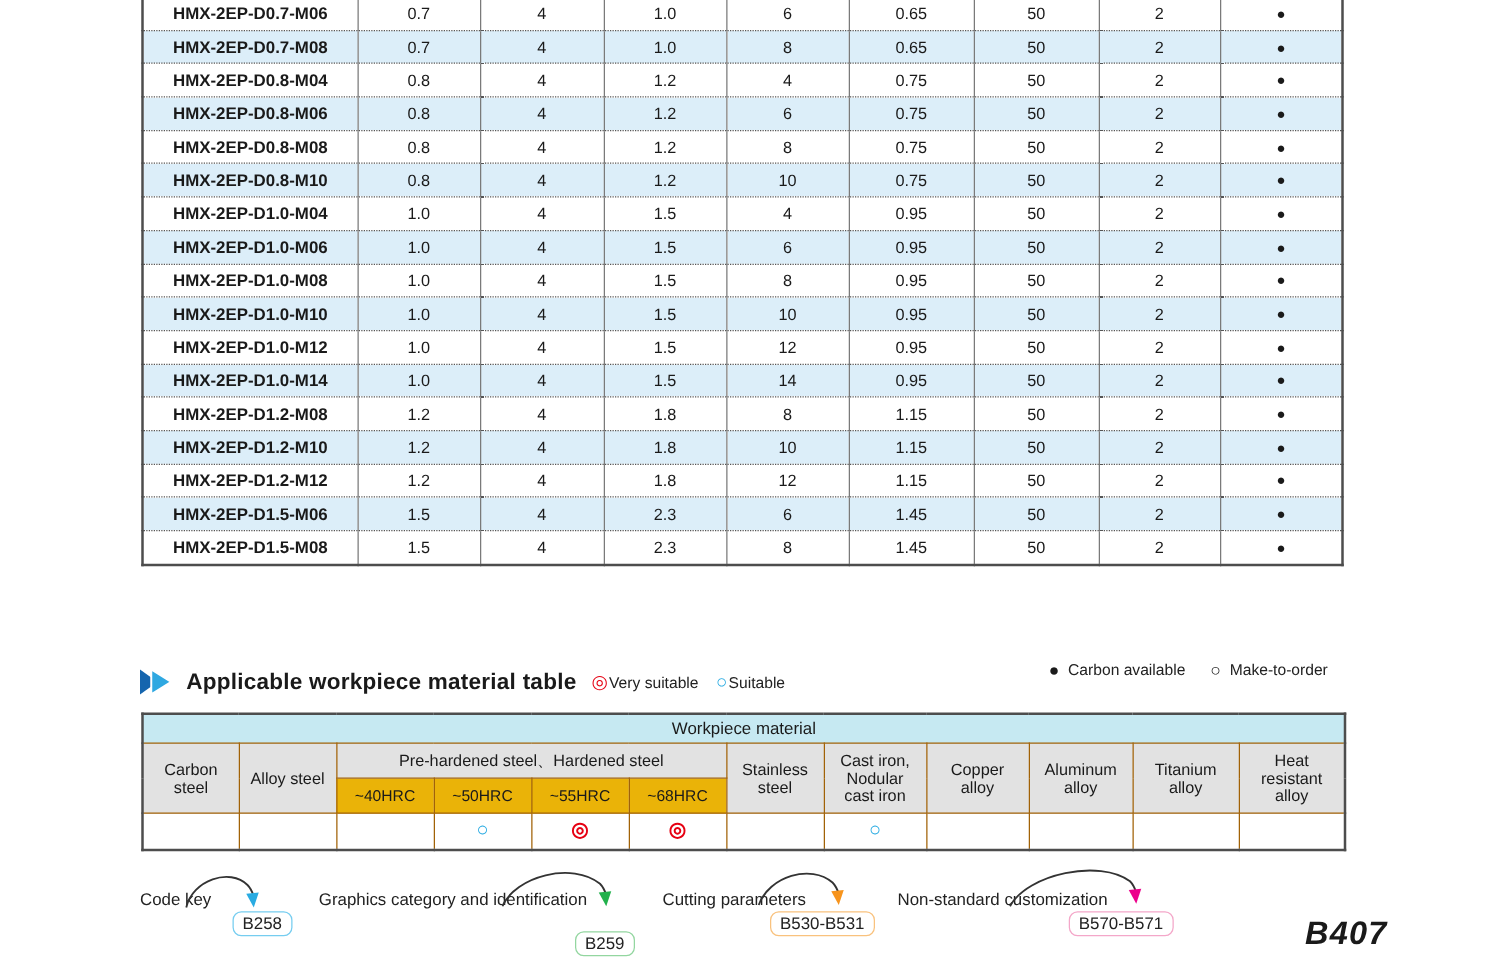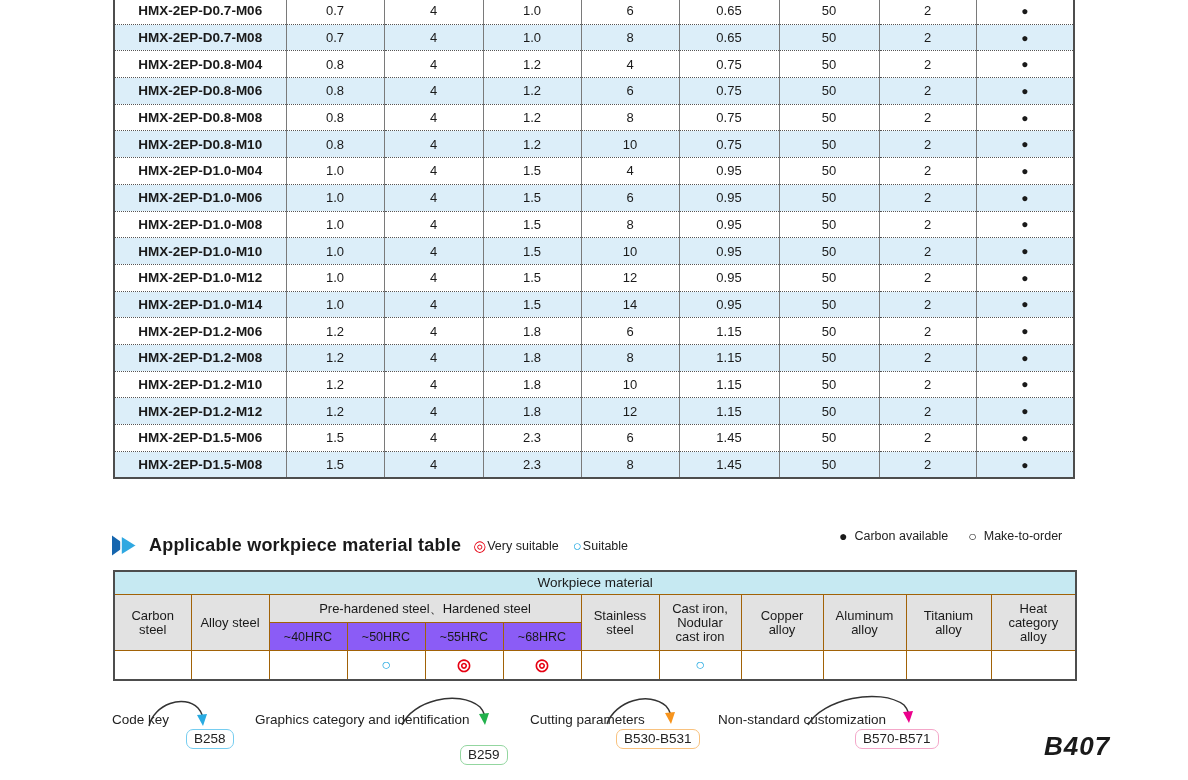--- a/index.html
+++ b/index.html
@@ -40,21 +40,21 @@
   
   .wp-table{
     position:absolute;left:113px;top:570px;width:962px;
     border-collapse:collapse;table-layout:fixed;
     border:2px solid #4d4d4d;font-size:13px;
   }
   .wp-table td{border:1px solid #a16207;text-align:center;vertical-align:middle;padding:0 5px;line-height:14px;}
   .wp-title-row td{background:#c6e9f2;height:22px;font-size:13.5px;}
   .wp-head td{background:#e2e2e2;}
   .wp-head td,.wp-sub td{height:27px;}
-  .wp-sub td{background:#8b5cf6;font-size:12.5px;}
+  .wp-sub td{background:#eab308;font-size:12.5px;}
   .wp-data td{height:28px;background:#ffffff;}
   .mark{font-size:16px;line-height:1;font-weight:bold;}
   .mark.very{color:#e60012;}
   .mark.suitable{color:#29abe2;}
   .pad-n{padding:0 10px;}
   .pad-w{padding:0 12px;}
   .pad-c{padding:0 8px;}
   
   .anno-label{position:absolute;font-size:13.5px;color:#222;white-space:nowrap;}
   .badge{
@@ -214,31 +214,20 @@
       <td>2</td>
       <td class="stock-cell">●</td>
     </tr>
       <tr>
       <td class="model-cell">HMX-2EP-D1.0-M14</td>
       <td>1.0</td>
       <td>4</td>
       <td>1.5</td>
       <td>14</td>
       <td>0.95</td>
-      <td>50</td>
-      <td>2</td>
-      <td class="stock-cell">●</td>
-    </tr>
-      <tr>
-      <td class="model-cell">HMX-2EP-D1.2-M06</td>
-      <td>1.2</td>
-      <td>4</td>
-      <td>1.8</td>
-      <td>6</td>
-      <td>1.15</td>
       <td>50</td>
       <td>2</td>
       <td class="stock-cell">●</td>
     </tr>
       <tr>
       <td class="model-cell">HMX-2EP-D1.2-M08</td>
       <td>1.2</td>
       <td>4</td>
       <td>1.8</td>
       <td>8</td>
@@ -342,21 +331,21 @@
   </tr>
   <tr class="wp-head">
     <td rowspan="2" class="pad-n">Carbon steel</td>
     <td rowspan="2" style="padding:0 2px">Alloy steel</td>
     <td colspan="4">Pre-hardened steel、Hardened steel</td>
     <td rowspan="2" class="pad-c">Stainless steel</td>
     <td rowspan="2" class="pad-c">Cast iron, Nodular cast iron</td>
     <td rowspan="2" class="pad-w">Copper alloy</td>
     <td rowspan="2" class="pad-w">Aluminum alloy</td>
     <td rowspan="2" class="pad-w">Titanium alloy</td>
-    <td rowspan="2" class="pad-n">Heat category alloy</td>
+    <td rowspan="2" class="pad-n">Heat resistant alloy</td>
   </tr>
   <tr class="wp-sub">
     <td>~40HRC</td>
     <td>~50HRC</td>
     <td>~55HRC</td>
     <td>~68HRC</td>
   </tr>
   <tr class="wp-data">
 
   <td>

